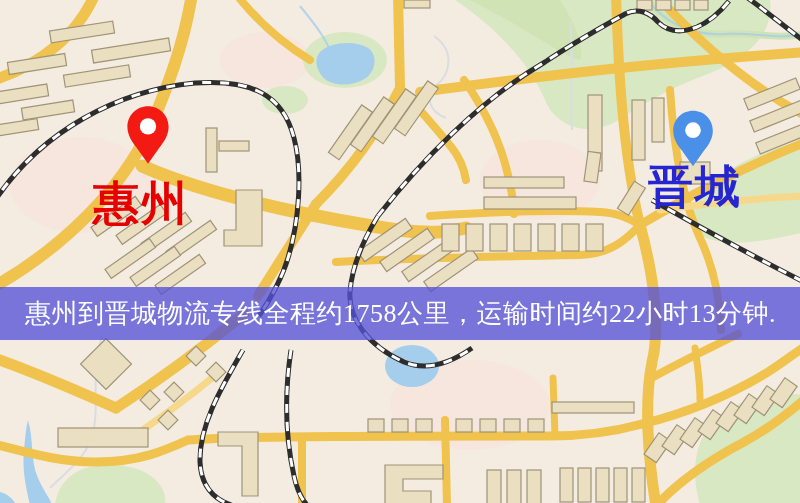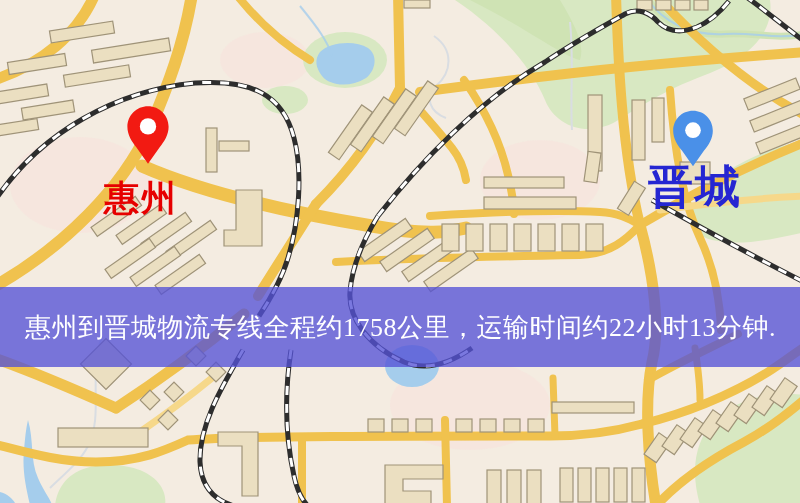--- a/index.html
+++ b/index.html
@@ -20,24 +20,24 @@
   .rail-tie{fill:none;stroke:#ffffff;stroke-width:3;stroke-dasharray:9 9;}
   .bld{fill:var(--building,#ebdfc1);stroke:var(--building_outline,#9f9378);stroke-width:1.2;}
   
   .pin{position:absolute;}
   .pin svg{display:block;width:100%;height:100%;}
   .pin-origin{left:125px;top:103px;width:46px;height:64px;}
   .pin-dest{left:670px;top:109px;width:46px;height:59px;}
   
   .city-label{position:absolute;transform:translateX(-50%);font-weight:700;line-height:1;
               font-family:"Liberation Serif","DejaVu Serif",serif;letter-spacing:2px;white-space:nowrap;}
-  .label-origin{left:141px;top:181px;font-size:35px;color:var(--origin_label,#e60000);}
+  .label-origin{left:141px;top:181px;font-size:46px;color:var(--origin_label,#e60000);}
   .label-dest{left:695px;top:165px;font-size:45px;color:var(--destination_label,#2526d2);}
   
-  .banner{position:absolute;left:0;right:0;top:287px;height:80px;display:flex;align-items:center;}
+  .banner{position:absolute;left:0;right:0;top:287px;height:53px;display:flex;align-items:center;}
   .banner::before{content:"";position:absolute;inset:0;background:var(--banner_bg,#5452d6);opacity:.78;}
   .banner-text{position:relative;padding-left:25px;font-size:26px;color:var(--banner_text,#fff);
                font-family:"Liberation Serif","DejaVu Serif",serif;letter-spacing:.5px;white-space:nowrap;}
 </style>
 </head>
 <body>
 
 <div class="stage">
 
   <svg class="map-svg" width="800" height="503" viewBox="0 0 800 503" xmlns="http://www.w3.org/2000/svg">

